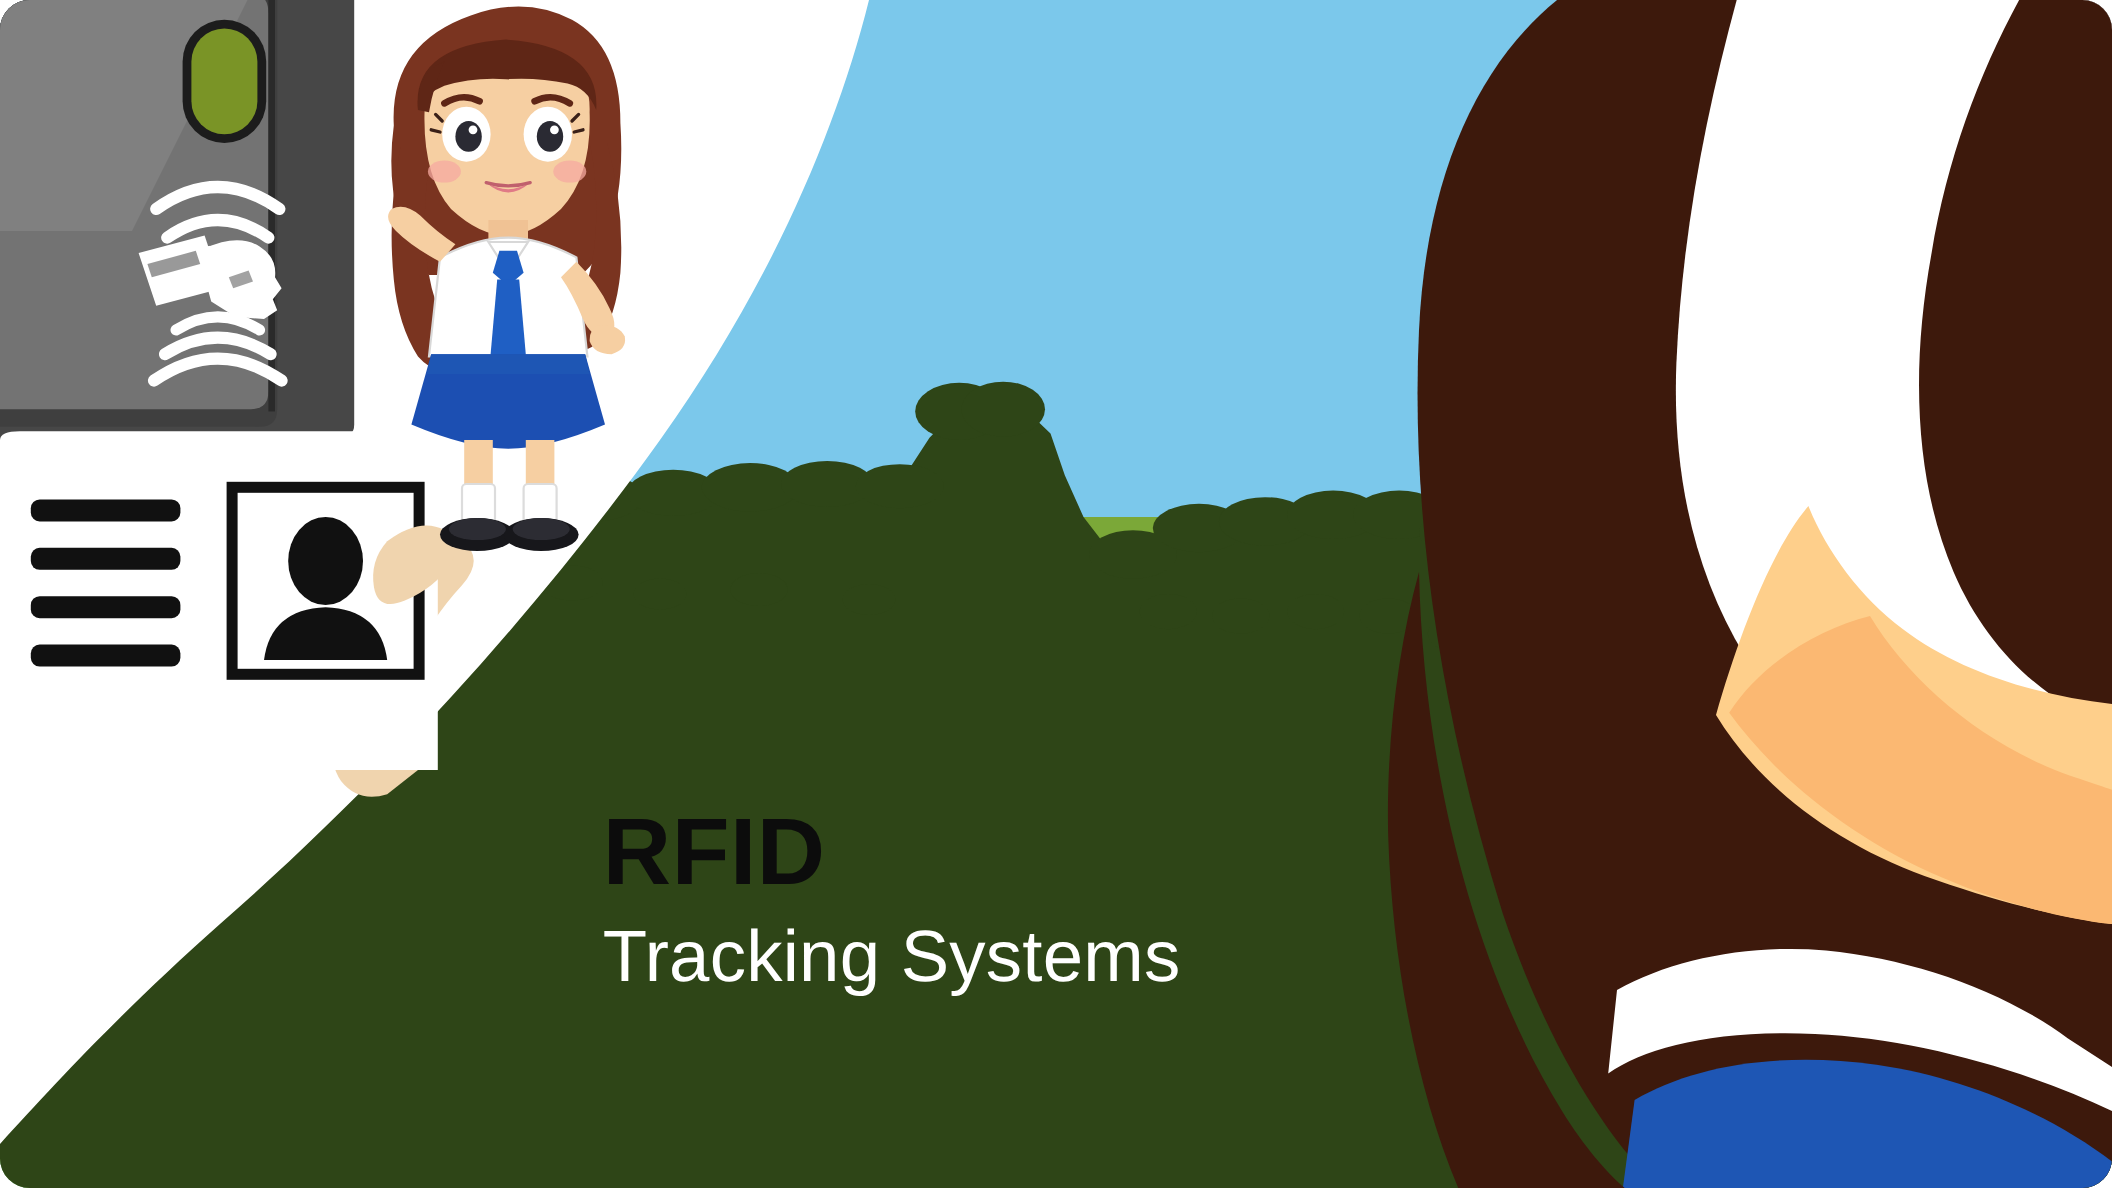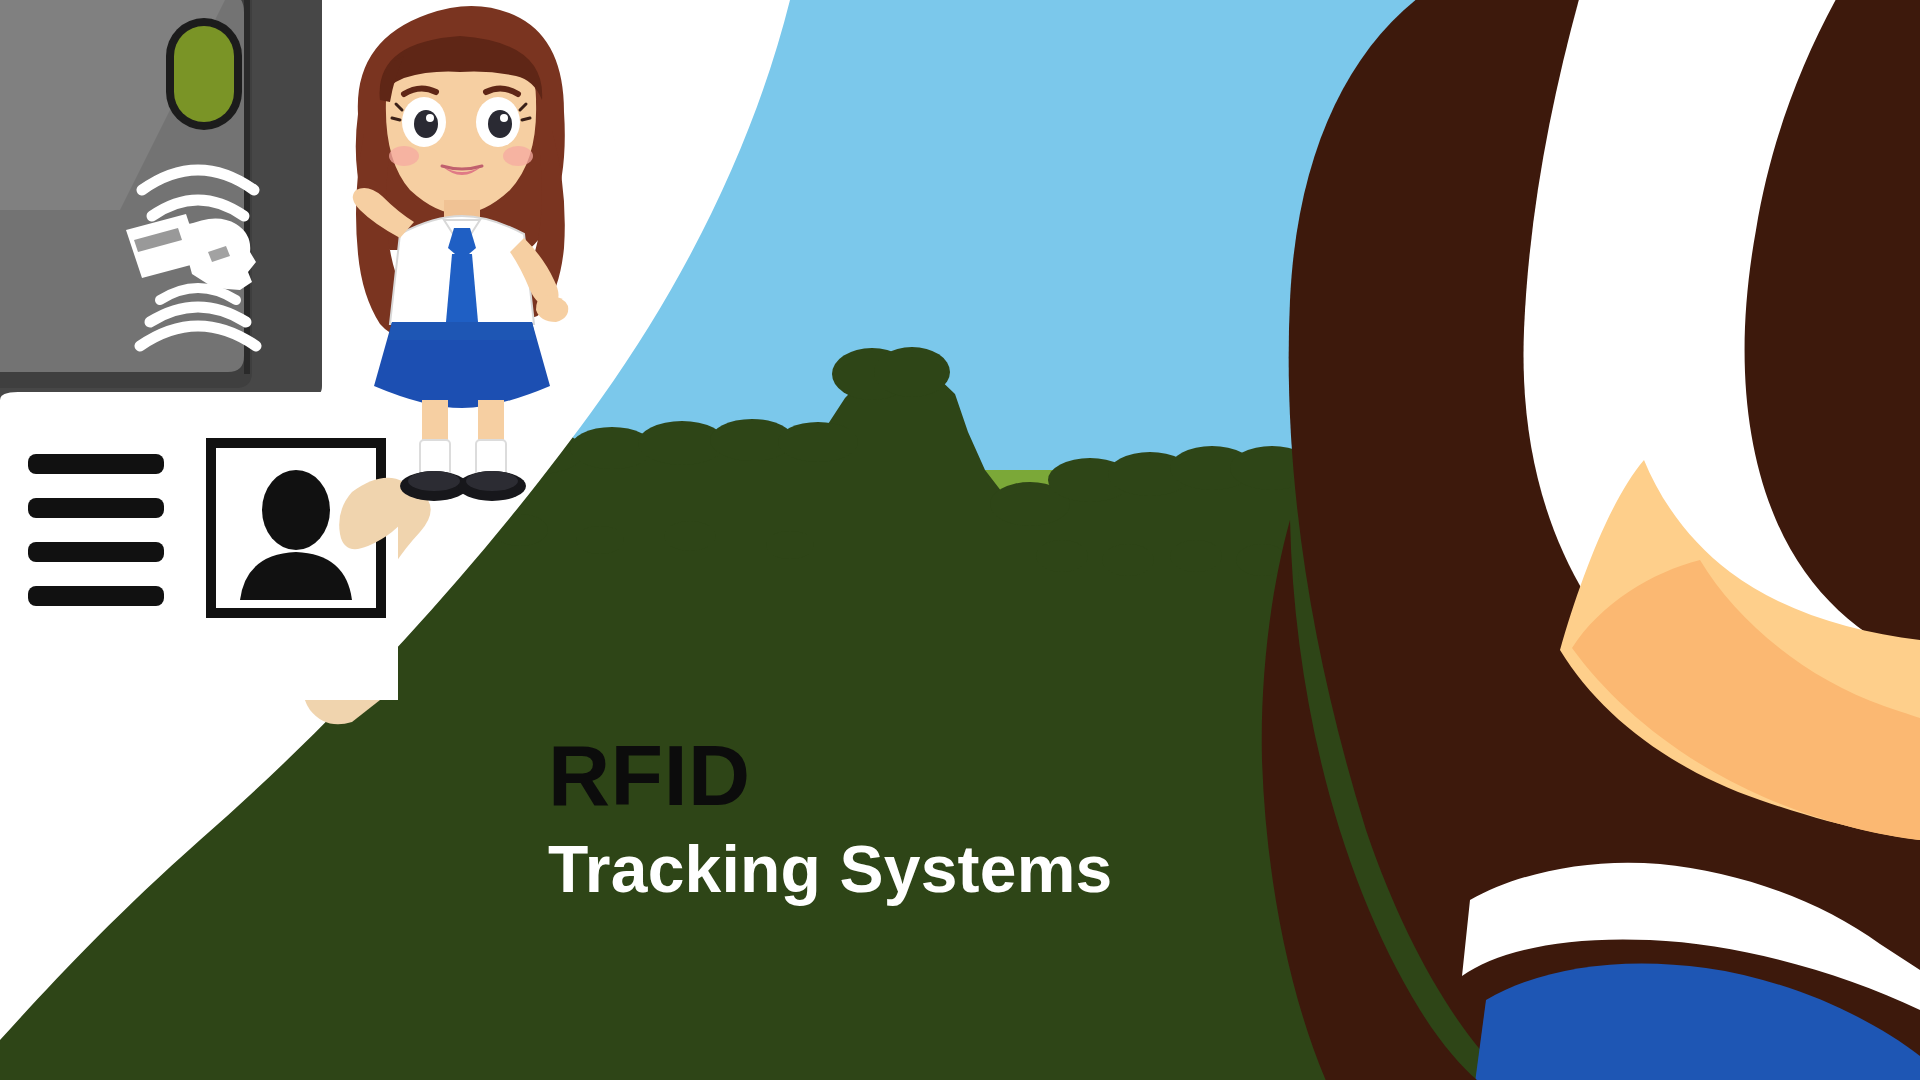--- a/index.html
+++ b/index.html
@@ -10,20 +10,21 @@
   }
   body {
     font-family: "Liberation Sans", sans-serif;
   }
   #scene {
     position: relative;
     width: 1920px;
     height: 1080px;
     overflow: hidden;
     background: #ffffff;
+    border-radius: 27px;
   }
   .layer {
     position: absolute;
     top: 0; left: 0;
     width: 1920px;
     height: 1080px;
   }
   .layer > svg { display: block; }
 
   
@@ -40,21 +41,21 @@
     font-weight: 700;
     font-size: 86px;
     line-height: 0.95;
     letter-spacing: 0.5px;
     color: #0c0c0c;
     margin: 0;
     white-space: nowrap;
   }
   #subhead {
     font-family: "Liberation Sans", sans-serif;
-    font-weight: 700;
+    font-weight: 400;
     font-size: 66px;
     line-height: 1.05;
     letter-spacing: 0.2px;
     color: #ffffff;
     margin: 18px 0 0 0;
     white-space: nowrap;
   }
 </style>
 </head>
 <body>

